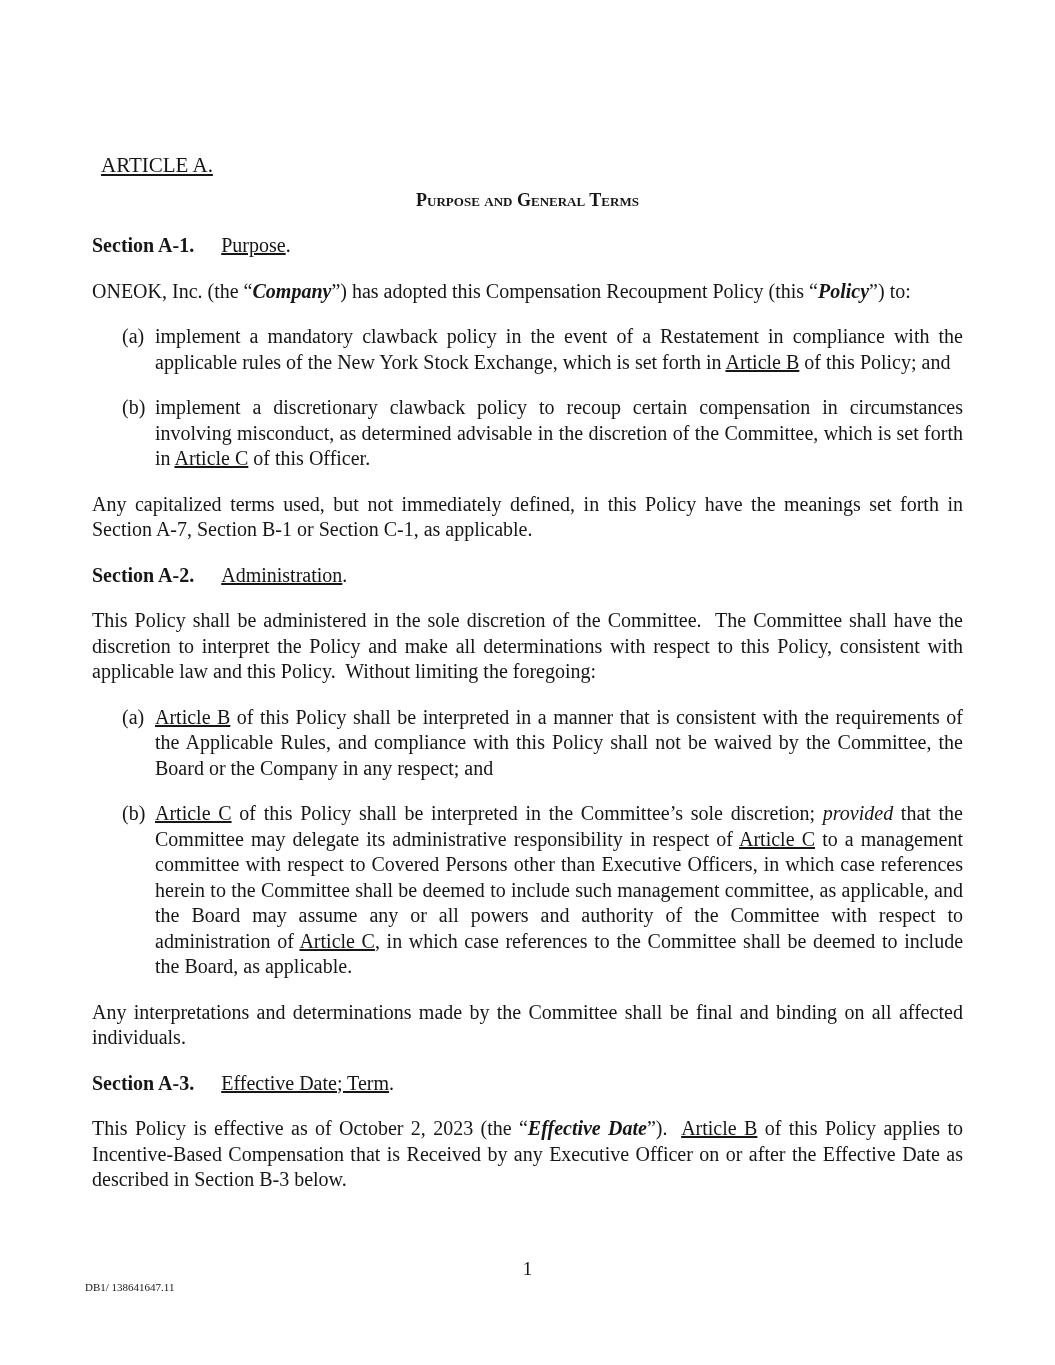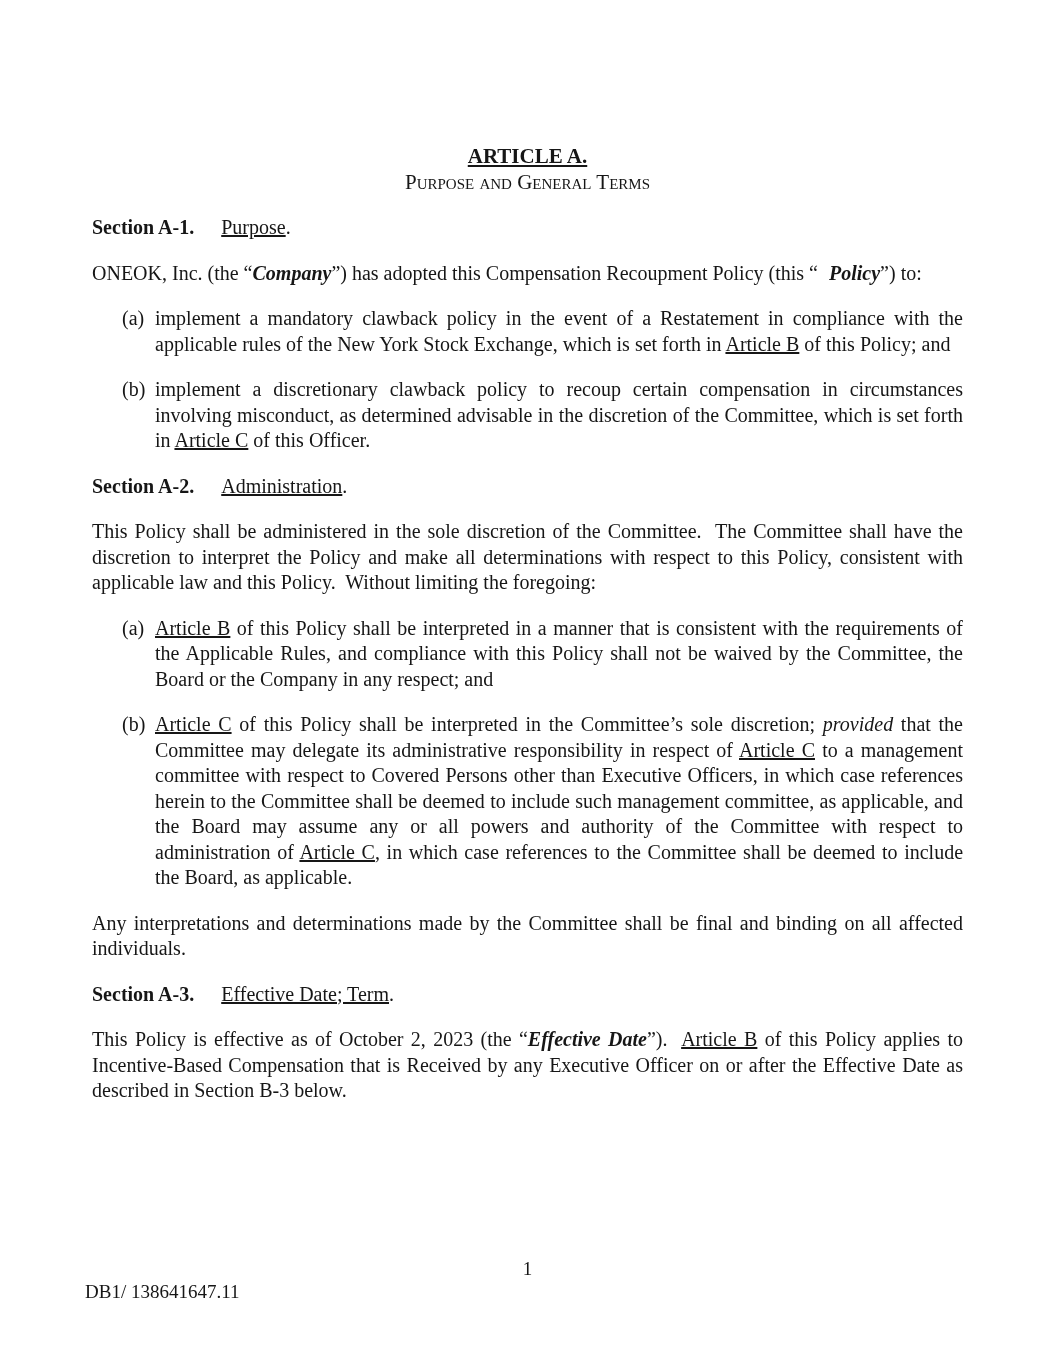--- a/index.html
+++ b/index.html
@@ -15,31 +15,31 @@
   }
   .content {
     position: absolute;
     left: 92px;
     top: 144px;
     width: 871px;
     font-size: 20px;
     line-height: 25.5px;
   }
   .doc-title {
-    text-align: center;
-    font-weight: bold;
+    font-weight: normal;
     font-size: 21px;
-    margin: 0;
+    margin: 9px;
   }
   .doc-title .u-title { text-decoration: underline; }
   .doc-subtitle {
     text-align: center;
     font-variant: small-caps;
-    font-size: 21px;
+    font-size: 18px;
     margin: 0 0 20px 0;
+    font-weight: bold;
   }
   .para {
     text-align: justify;
     white-space: pre-wrap;
     margin: 0 0 20px 0;
   }
   .heading { margin: 0 0 20px 0; }
   .heading .label { font-weight: bold; text-align: center; }
   .heading .tab { display: inline-block; width: 27px; }
   .li {
@@ -58,42 +58,43 @@
     width: 1055px;
     text-align: center;
     font-size: 19px;
     font-family: "Liberation Serif", "DejaVu Serif", serif;
     color: #161616;
   }
   .doc-id {
     position: absolute;
     top: 1281px;
     left: 85px;
-    font-size: 19px;
+    font-size: 11px;
     font-family: "Liberation Serif", "DejaVu Serif", serif;
     color: #161616;
   }
 </style>
 </head>
 <body>
 
 <div class="page">
   <div class="content">
 
     <p class="doc-title"><span class="u-title">ARTICLE A.</span></p>
     <p class="doc-subtitle">Purpose and General Terms</p>
 
     <p class="heading"><span class="label">Section A-1.</span><span class="tab"></span><span class="u">Purpose</span><span>.</span></p>
 
-    <p class="para"><span>ONEOK, Inc. (the “</span><span style="font-weight: bold; font-style: italic;">Company</span><span>”) has adopted this Compensation Recoupment Policy (this “</span><span style="font-weight: bold; font-style: italic; margin-left: 11px;">Policy</span><span>”) to:</span></p>
+    <p class="para"><span>ONEOK, Inc. (the “</span><span style="font-weight: bold; font-style: italic;">Company</span><span>”) has adopted this Compensation Recoupment Policy (this “</span><span style="font-weight: bold; font-style: italic;">Policy</span><span>”) to:</span></p>
 
     <div class="li"><span class="marker">(a)</span><span class="li-text"><span>implement a mandatory clawback policy in the event of a Restatement in compliance with the applicable rules of the New York Stock Exchange, which is set forth in </span><span class="u">Article B</span><span> of this Policy; and</span></span></div>
 
     <div class="li"><span class="marker">(b)</span><span class="li-text"><span>implement a discretionary clawback policy to recoup certain compensation in circumstances involving misconduct, as determined advisable in the discretion of the Committee, which is set forth in </span><span class="u">Article C</span><span> of this Officer.</span></span></div>
 
+    <p class="para"><span>Any capitalized terms used, but not immediately defined, in this Policy have the meanings set forth in Section A-7, Section B-1 or Section C-1, as applicable.</span></p>
 
     <p class="heading"><span class="label">Section A-2.</span><span class="tab"></span><span class="u">Administration</span><span>.</span></p>
 
     <p class="para"><span>This Policy shall be administered in the sole discretion of the Committee.  The Committee shall have the discretion to interpret the Policy and make all determinations with respect to this Policy, consistent with applicable law and this Policy.  Without limiting the foregoing:</span></p>
 
     <div class="li"><span class="marker">(a)</span><span class="li-text"><span class="u">Article B</span><span> of this Policy shall be interpreted in a manner that is consistent with the requirements of the Applicable Rules, and compliance with this Policy shall not be waived by the Committee, the Board or the Company in any respect; and</span></span></div>
 
     <div class="li"><span class="marker">(b)</span><span class="li-text"><span class="u">Article C</span><span> of this Policy shall be interpreted in the Committee’s sole discretion; </span><span style="font-style: italic;">provided</span><span> that the Committee may delegate its administrative responsibility in respect of </span><span class="u">Article C</span><span> to a management committee with respect to Covered Persons other than Executive Officers, in which case references herein to the Committee shall be deemed to include such management committee, as applicable, and the Board may assume any or all powers and authority of the Committee with respect to administration of </span><span class="u">Article C</span><span>, in which case references to the Committee shall be deemed to include the Board, as applicable.</span></span></div>
 
     <p class="para"><span>Any interpretations and determinations made by the Committee shall be final and binding on all affected individuals.</span></p>

